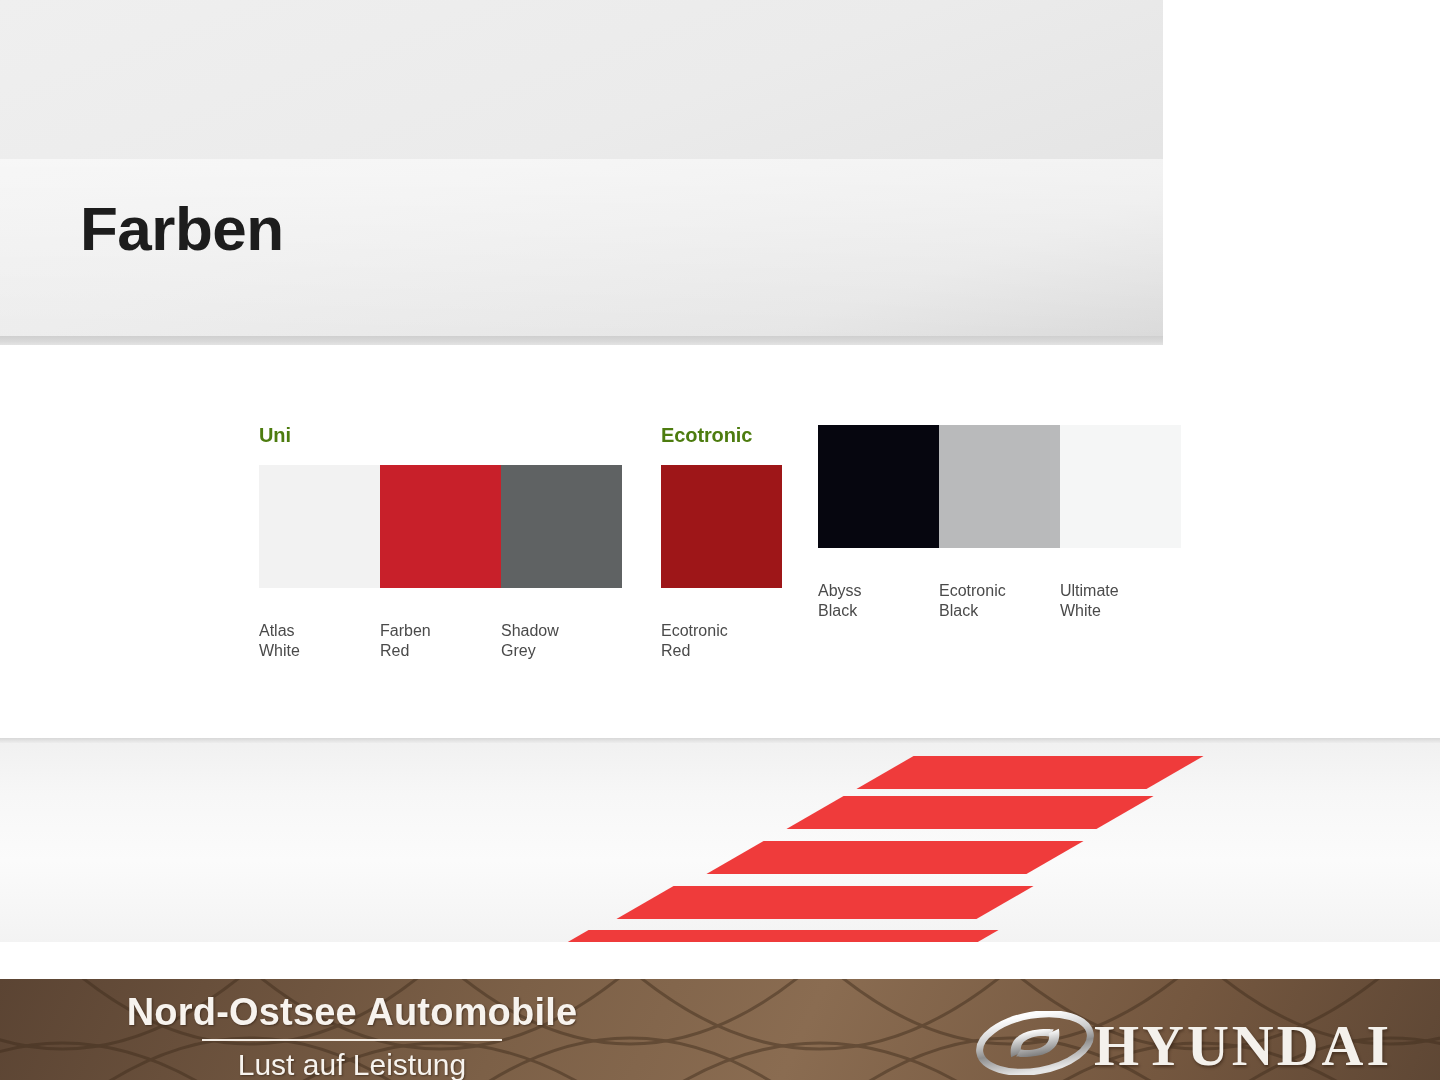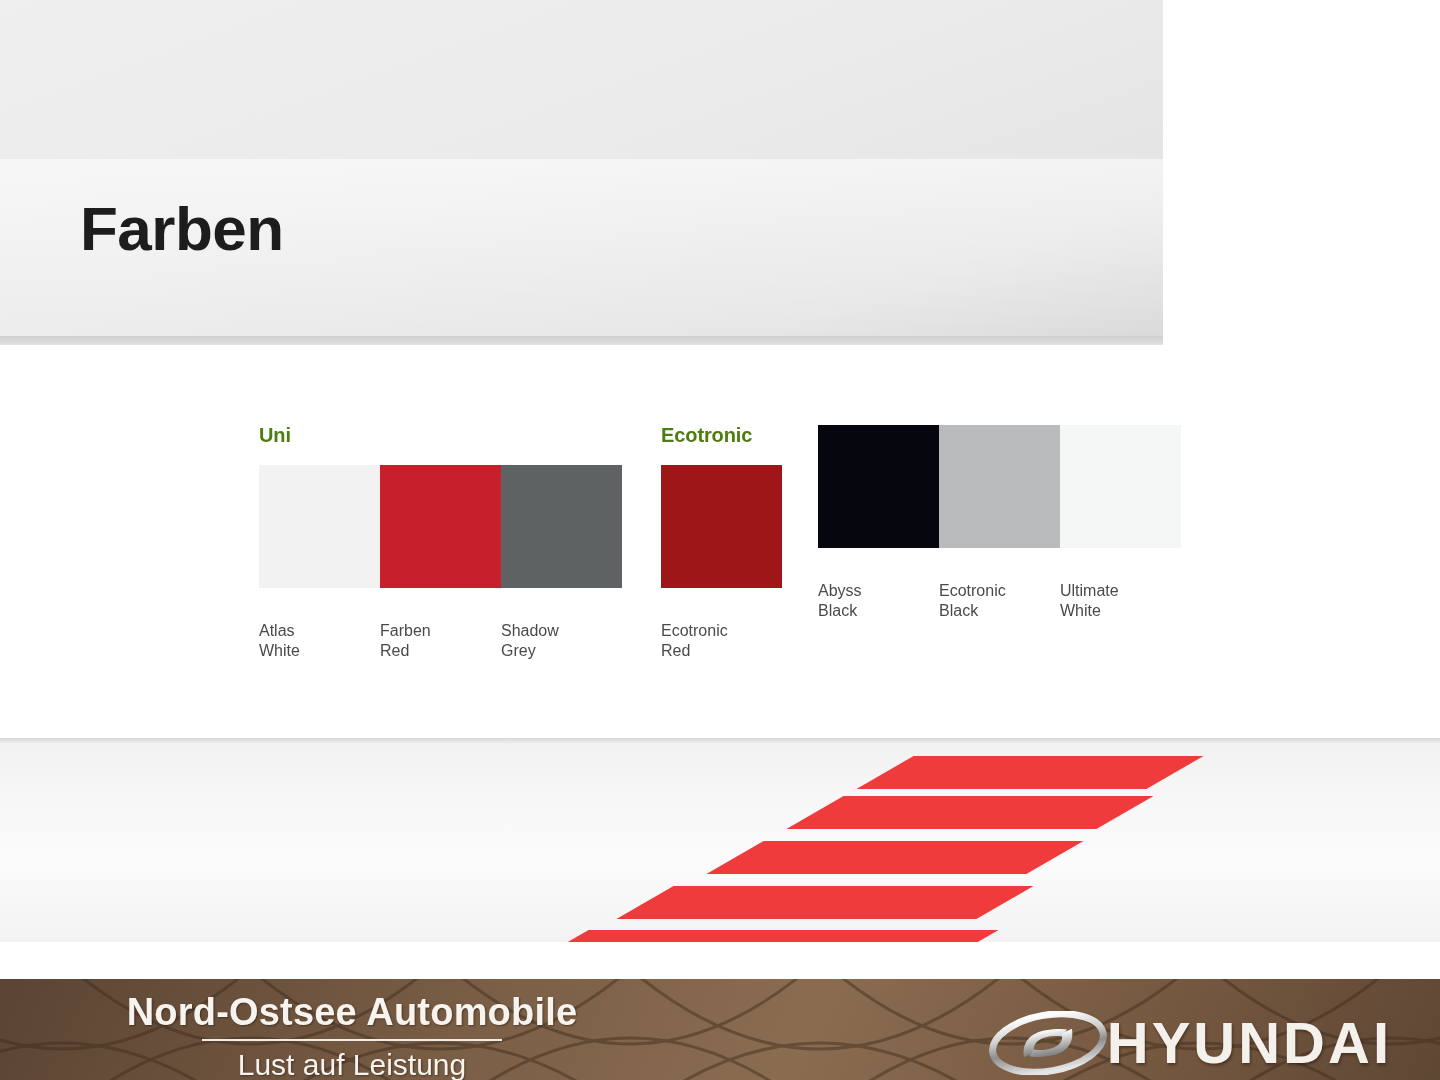--- a/index.html
+++ b/index.html
@@ -188,22 +188,23 @@
     font-size: 30px;
     color: #f7f3ee;
     line-height: 1.05;
     text-shadow: 1px 1px 2px rgba(40,24,12,0.5);
   }
   .hyundai-lockup {
     position: absolute;
     right: 48px;
     top: 32px;
     display: flex;
-    align-items: center;
+    align-items: flex-end;
     z-index: 2;
+    font-family: Liberation Serif, serif;
   }
   .hyundai-wordmark {
     font-size: 58px;
     font-weight: bold;
     letter-spacing: 3px;
     color: #f4f1ec;
     line-height: 1;
     text-shadow: 1px 2px 3px rgba(35,20,10,0.5);
   }
 </style>

